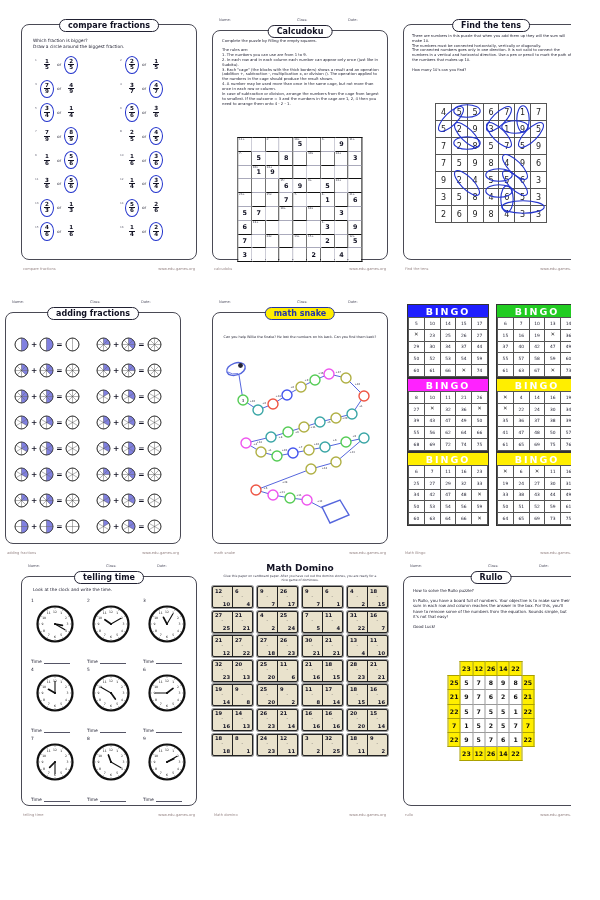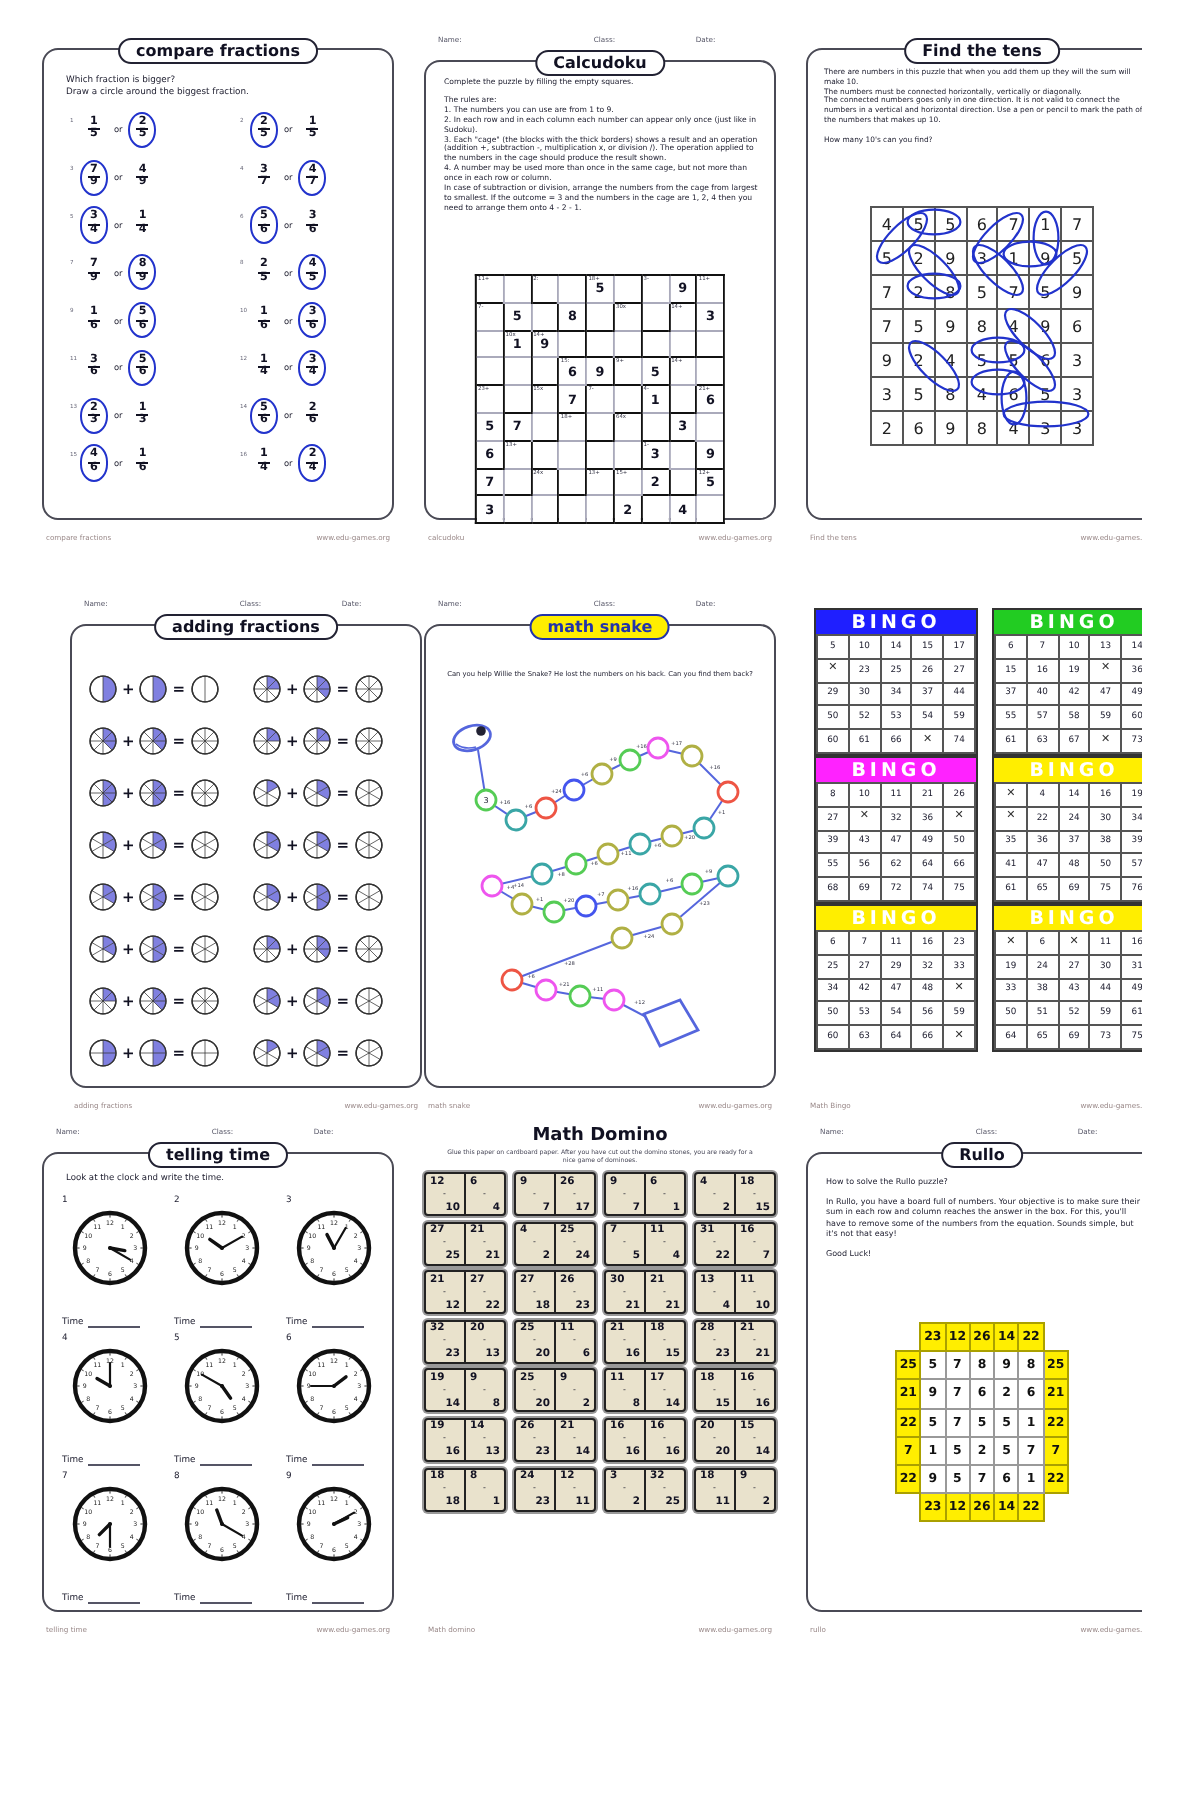--- a/index.html
+++ b/index.html
@@ -682,21 +682,21 @@
             <ellipse cx="88" cy="104" rx="21.2" ry="6.2" fill="none" stroke="#2233cc" stroke-width="1.1" transform="rotate(0.0 88 104)"></ellipse>
           </svg>
         </div>
     </div>
     <div class="pfoot">
       <span>Find the tens</span>
       <span>www.edu-games.org</span>
     </div>
   </section>
 
-  <section class="cell" style="left:32px;top:298px;height:258px">
+  <section class="cell" style="left:2px;top:298px;height:258px">
     <div class="ncd">
       <span class="l1">Name:</span>
       <span class="l2">Class:</span>
       <span class="l3">Date:</span>
     </div>
     <div class="wbox" style="top:14px;bottom:12px">
       <div class="pill">adding fractions</div>
       <div class="af-grid">
           <div class="af-item">
             <svg width="15" height="15" viewBox="0 0 20 20">

